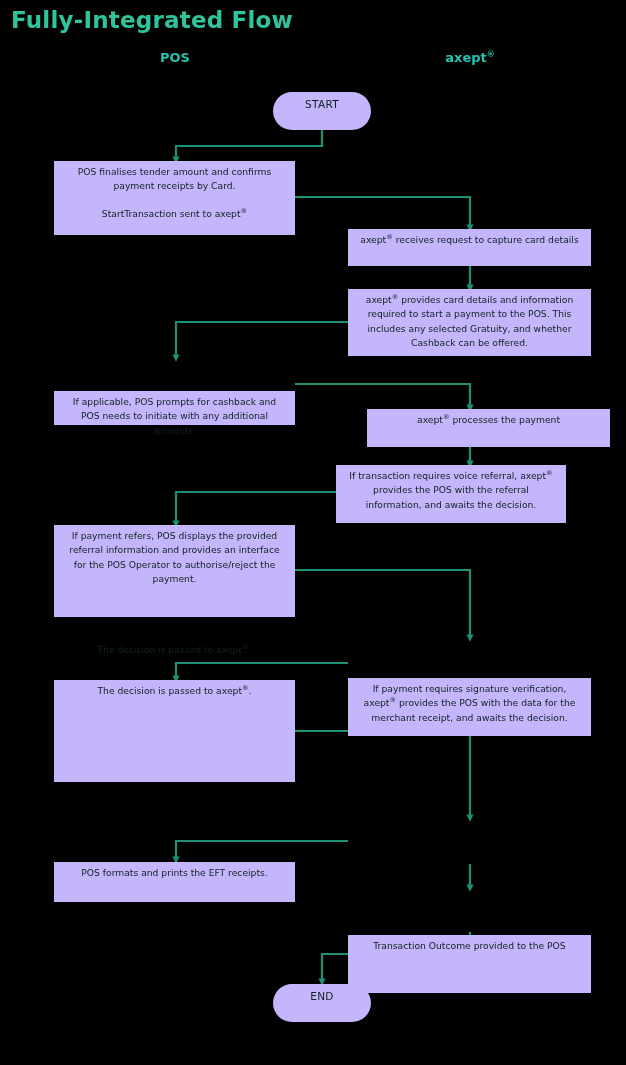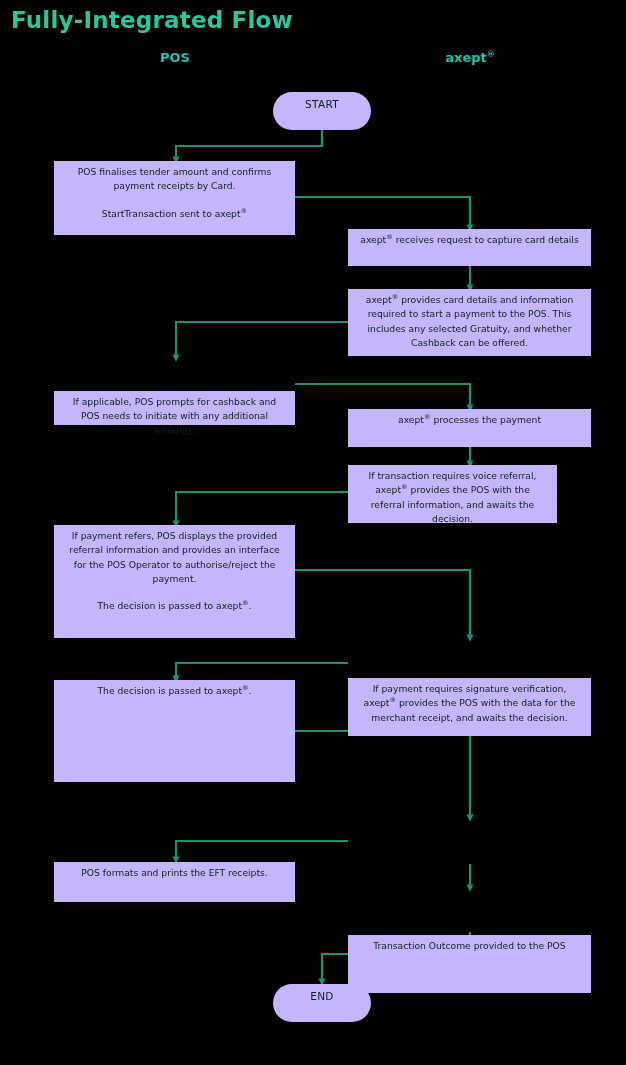--- a/index.html
+++ b/index.html
@@ -143,29 +143,29 @@
   </div>
 
   <div class="node" style="left:348px; top:289px; width:243px; height:67px;">
     <p>axept<sup>®</sup> provides card details and information required to start a payment to the POS. This includes any selected Gratuity, and whether Cashback can be offered.</p>
   </div>
 
   <div class="node" style="left:54px; top:359px; width:241px; height:34px;margin-top:32px;">
     <p>If applicable, POS prompts for cashback and POS needs to initiate with any additional amounts.</p>
   </div>
 
-  <div class="node" style="left:348px; top:409px; width:243px; height:38px;">
+  <div class="node" style="left:367px; top:409px; width:243px; height:38px;">
     <p>axept<sup>®</sup> processes the payment</p>
   </div>
 
-  <div class="node" style="left:348px; top:465px; width:209px; height:58px;">
+  <div class="node" style="left:336px; top:465px; width:230px; height:58px;">
     <p>If transaction requires voice referral, axept<sup>®</sup> provides the POS with the referral information, and awaits the decision.</p>
   </div>
 
-  <div class="node" style="left:54px; top:525px; width:241px; height:113px;">
+  <div class="node" style="left:54px; top:525px; width:241px; height:92px;gap:44px;">
     <p>If payment refers, POS displays the provided referral information and provides an interface for the POS Operator to authorise/reject the payment.</p>
     <p>The decision is passed to axept<sup>®</sup>.</p>
   </div>
 
   <div class="node" style="left:348px; top:634px; width:243px; height:58px;margin-top:44px;">
     <p>If payment requires signature verification, axept<sup>®</sup> provides the POS with the data for the merchant receipt, and awaits the decision.</p>
   </div>
 
   <div class="node" style="left:54px; top:680px; width:241px; height:102px;">
     <p>The decision is passed to axept<sup>®</sup>.</p>

